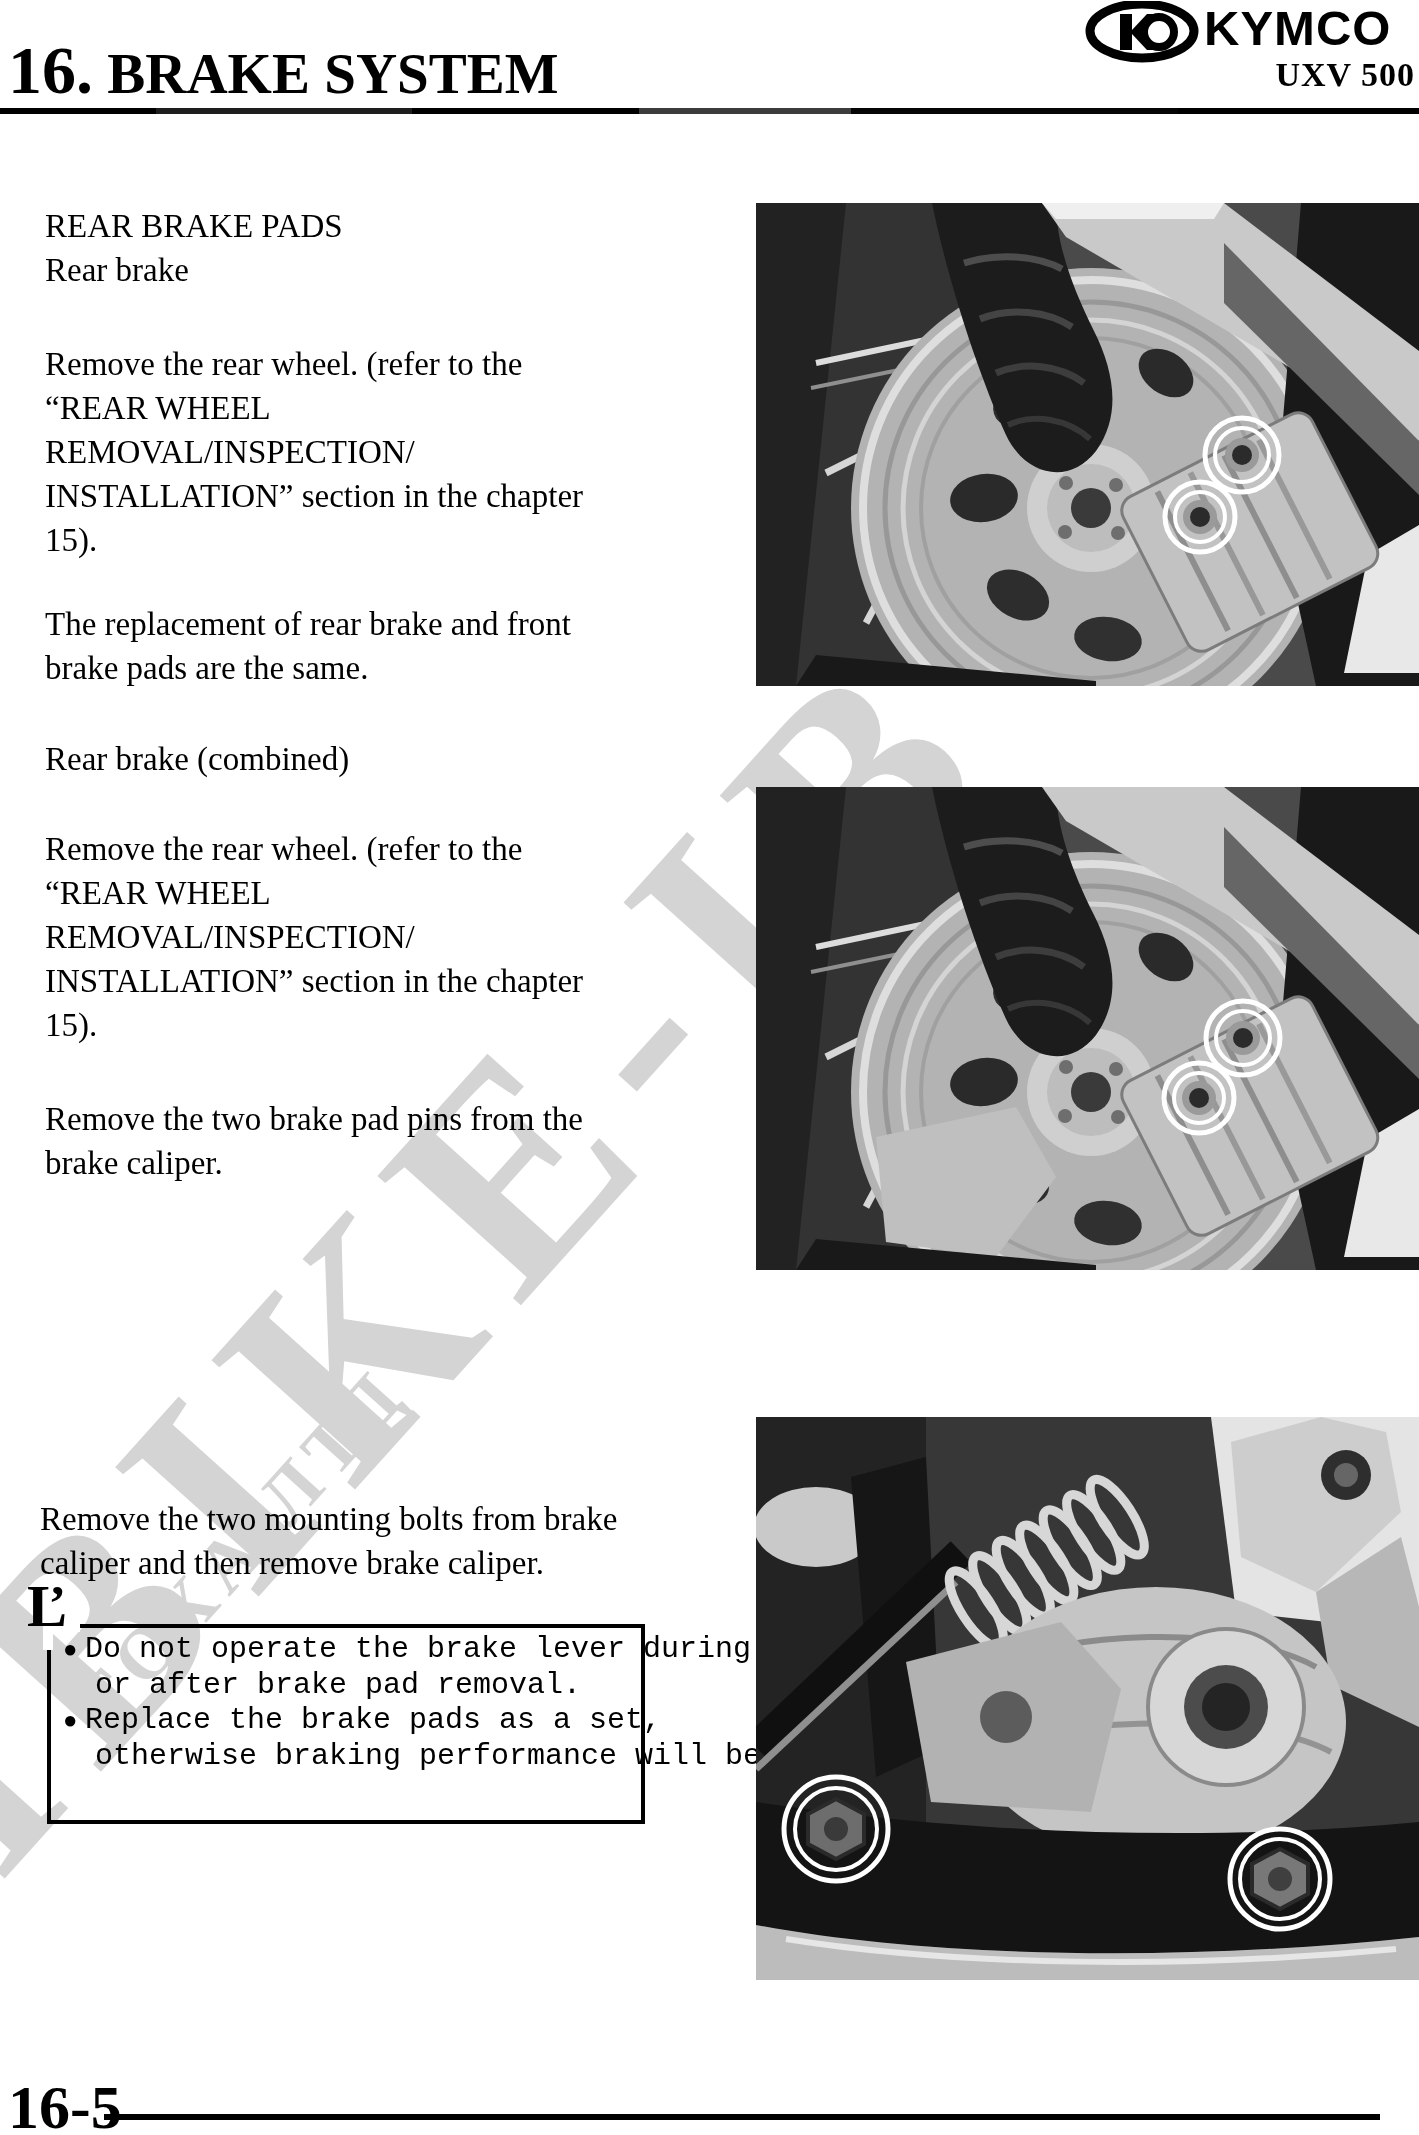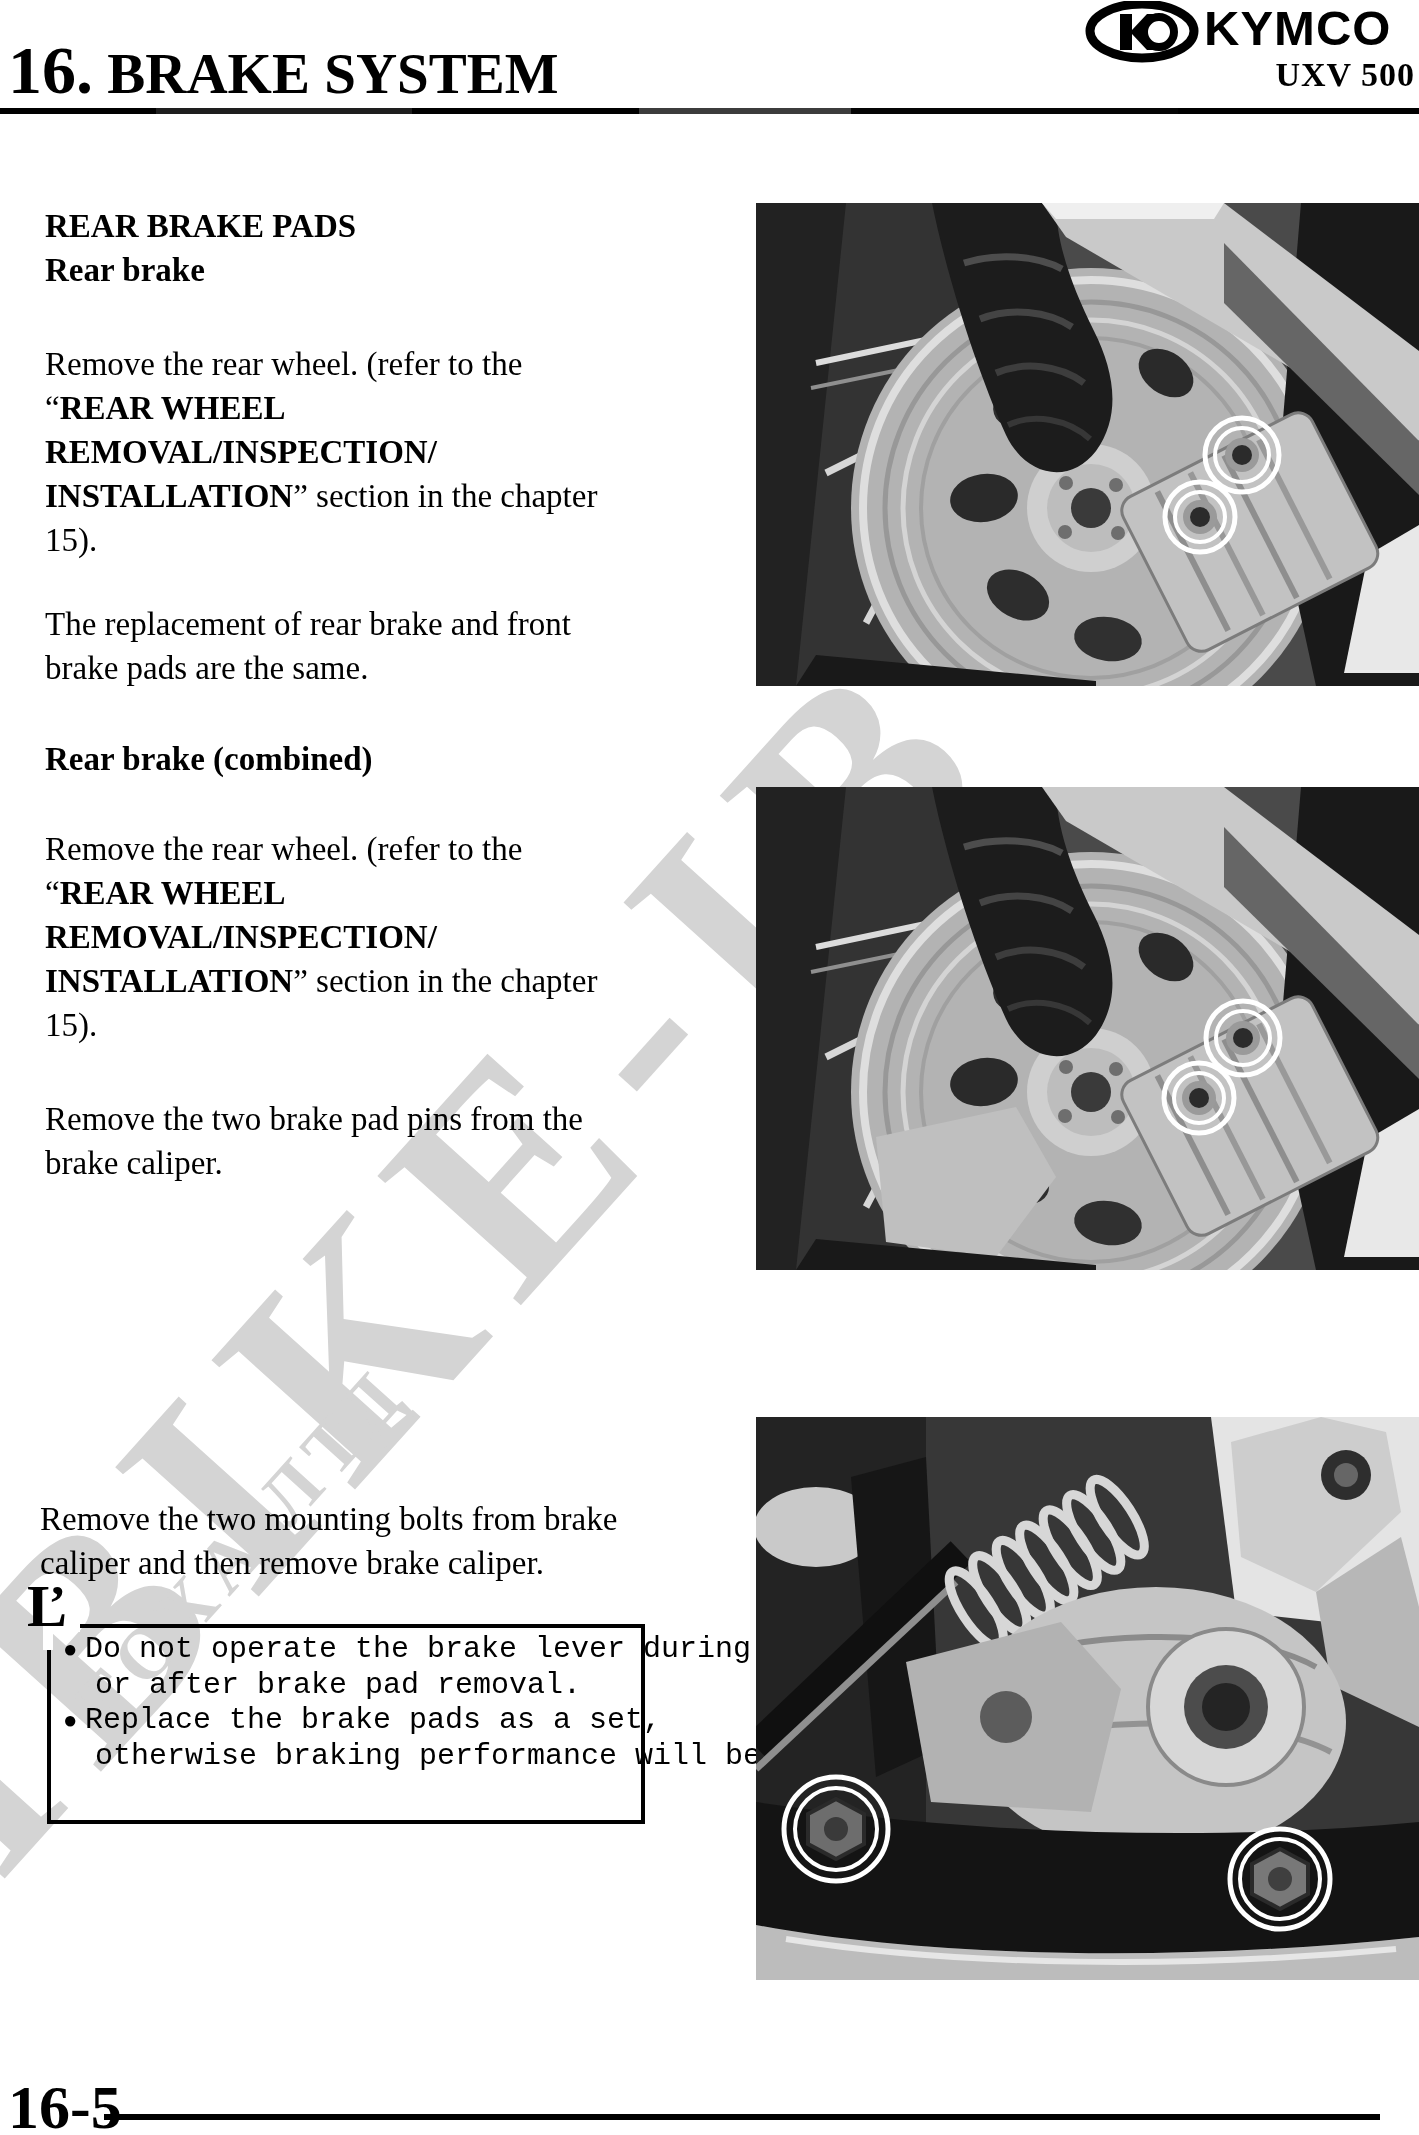--- a/index.html
+++ b/index.html
@@ -15,21 +15,21 @@
   .header-rule{
     position:absolute;left:0;top:108px;width:1419px;height:6px;
     background:linear-gradient(90deg,#000 0 11%,#1e1e1e 11% 29%,#000 29% 45%,#3c3c3c 45% 60%,#050505 60% 83%,#000 83% 100%);
   }
   .brand-text{position:absolute;left:1204px;top:0px;font-family:"Liberation Sans",sans-serif;
     font-weight:bold;font-size:49px;line-height:56px;letter-spacing:1px;}
   .model-text{position:absolute;right:4px;top:56px;font-weight:bold;font-size:34px;line-height:38px;letter-spacing:1px;}
   
   .para{position:absolute;left:45px;white-space:nowrap;}
   .tl{font-size:33px;line-height:44px;}
-  .b{font-weight:bold;}
+  .b{font-weight:normal;}
   
   .notebox{position:absolute;left:47px;top:1624px;width:598px;height:200px;border:4px solid #000;box-sizing:border-box;background:transparent;}
   .patch{position:absolute;background:#fff;}
   .note-icon{position:absolute;left:27px;top:1576px;font-size:60px;line-height:60px;font-weight:bold;}
   .notetext{position:absolute;left:51px;top:1632px;white-space:nowrap;}
   .nl{font-size:30px;line-height:35px;font-family:Liberation Mono, monospace;}
   .blt{display:inline-block;margin-left:12px;width:22px;font-size:24px;}
   .cont{margin-left:44px;}
   
   .wm{position:absolute;color:#d4d4d4;font-weight:bold;white-space:nowrap;z-index:1;}

